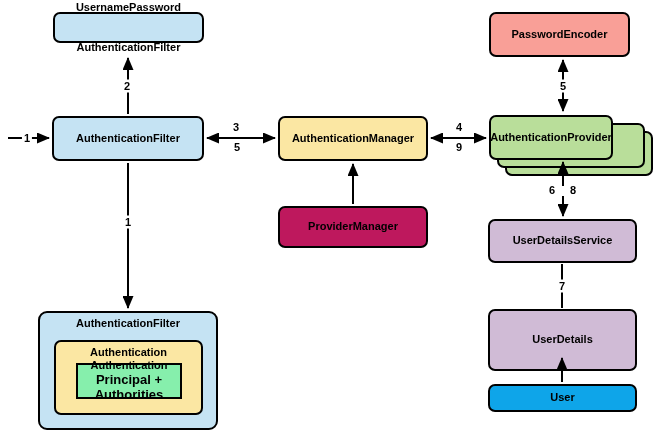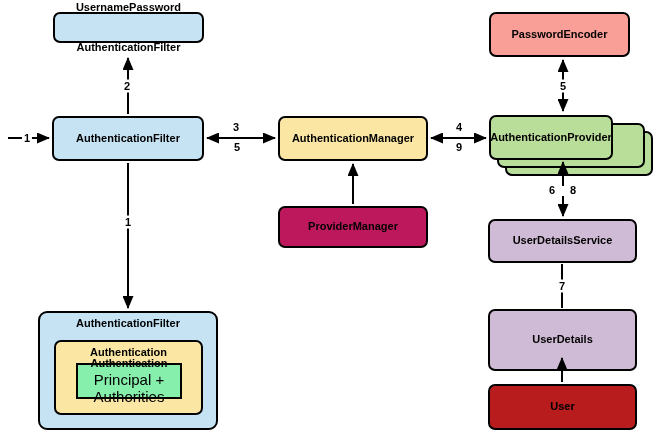--- a/index.html
+++ b/index.html
@@ -28,22 +28,22 @@
     font-size: 11px;
     color: #000000;
     text-align: center;
     line-height: 1.25;
   }
   .node.top-label {
     justify-content: flex-start;
     padding-top: 4px;
   }
   .node .sublabel {
-    font-weight: normal;
-    font-size: 15px;
+    font-weight: bold;
+    font-size: 13px;
     line-height: 1.15;
   }
   .stack-layer {
     position: absolute;
     box-sizing: border-box;
     border: 2px solid #000000;
     border-radius: 7px;
   }
   svg.wires {
     position: absolute;
@@ -101,21 +101,21 @@
   </div>
 
   <div class="node" style="left: 488px; top: 219px; width: 149px; height: 44px; background-color: rgb(208, 187, 214);">
     <span>UserDetailsService</span>
   </div>
 
   <div class="node" style="left: 488px; top: 309px; width: 149px; height: 62px; background-color: rgb(208, 187, 214);">
     <span>UserDetails</span>
   </div>
 
-  <div class="node" style="left: 488px; top: 384px; width: 149px; height: 46px; background-color: #b91c1c;">
+  <div class="node" style="left: 488px; top: 384px; width: 149px; height: 28px; background-color: #0ea5e9;">
     <span>User</span>
   </div>
 
   <div class="node top-label" style="left: 38px; top: 311px; width: 180px; height: 119px; border-radius: 9px; background-color: rgb(197, 227, 243);">
     <span>AuthenticationFilter</span>
   </div>
 
   <div class="node top-label" style="left: 54px; top: 340px; width: 149px; height: 75px; background-color: rgb(251, 231, 163);">
     <span>Authentication</span>
   </div>

